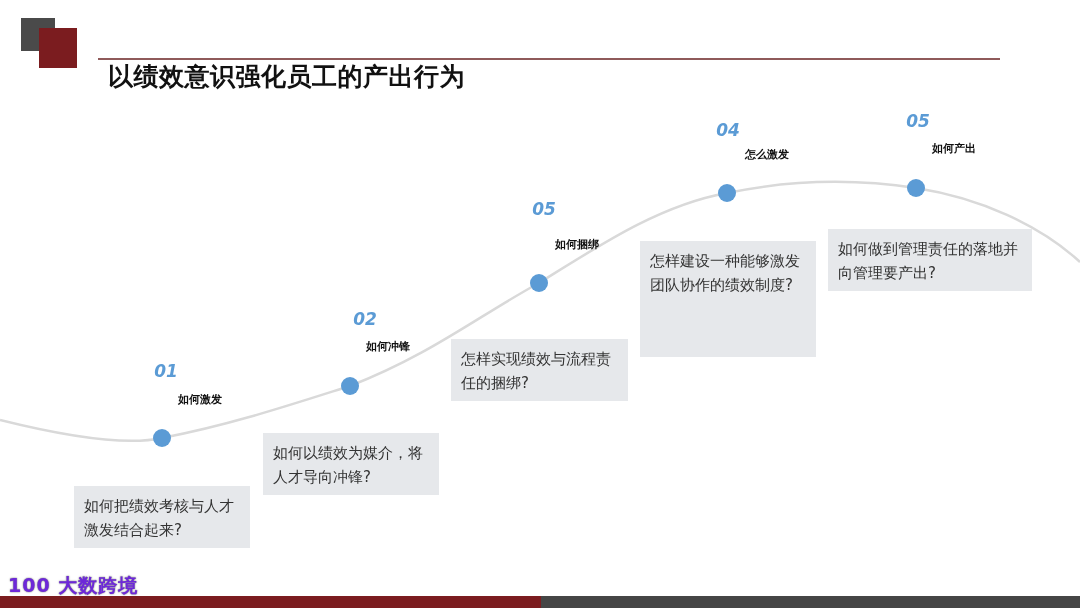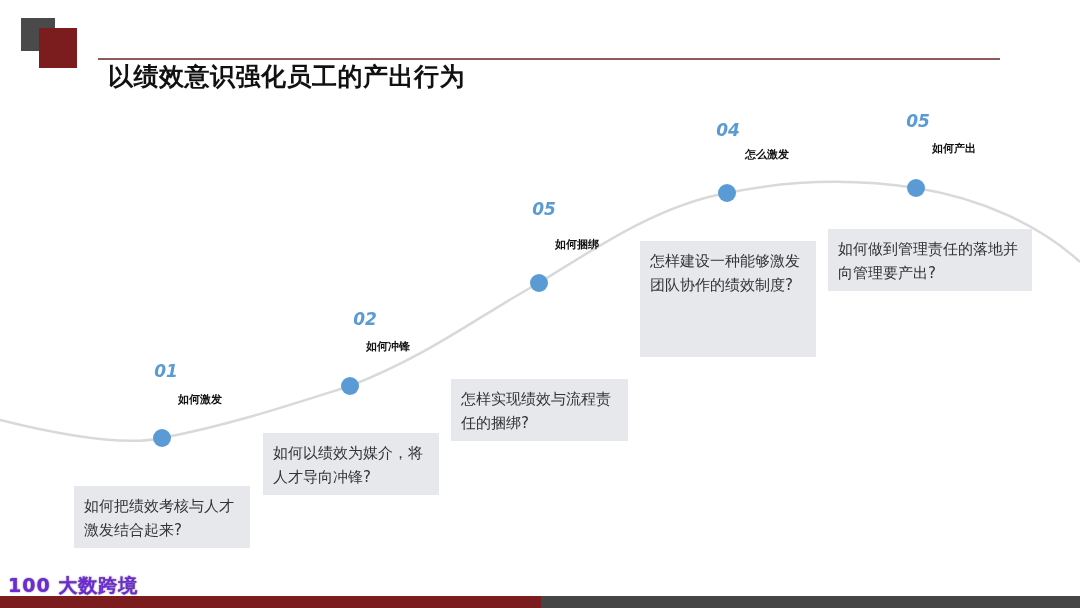--- a/index.html
+++ b/index.html
@@ -37,21 +37,21 @@
 <div class="box" style="left:74px; top:486px; width:176px; height:62px;">如何把绩效考核与人才激发结合起来?</div>
 
 <div class="num" style="left:325px; top:309px;">02</div>
 <div class="lbl" style="left:290px; top:339px;">如何冲锋</div>
 <div class="dot" style="left:341px; top:377px;"></div>
 <div class="box" style="left:263px; top:433px; width:176px; height:62px;">如何以绩效为媒介，将人才导向冲锋?</div>
 
 <div class="num" style="left:504px; top:199px;">05</div>
 <div class="lbl" style="left:479px; top:237px;">如何捆绑</div>
 <div class="dot" style="left:530px; top:274px;"></div>
-<div class="box" style="left:451px; top:339px; width:177px; height:62px;margin-top:40px;">怎样实现绩效与流程责任的捆绑?</div>
+<div class="box" style="left:451px; top:339px; width:177px; height:62px;">怎样实现绩效与流程责任的捆绑?</div>
 
 <div class="num" style="left:688px; top:120px;">04</div>
 <div class="lbl" style="left:669px; top:147px;">怎么激发</div>
 <div class="dot" style="left:718px; top:184px;"></div>
 <div class="box" style="left:640px; top:241px; width:176px; height:116px;">怎样建设一种能够激发团队协作的绩效制度?</div>
 
 <div class="num" style="left:878px; top:111px;">05</div>
 <div class="lbl" style="left:856px; top:141px;">如何产出</div>
 <div class="dot" style="left:907px; top:179px;"></div>
 <div class="box" style="left:828px; top:229px; width:204px; height:62px;">如何做到管理责任的落地并向管理要产出?</div>

